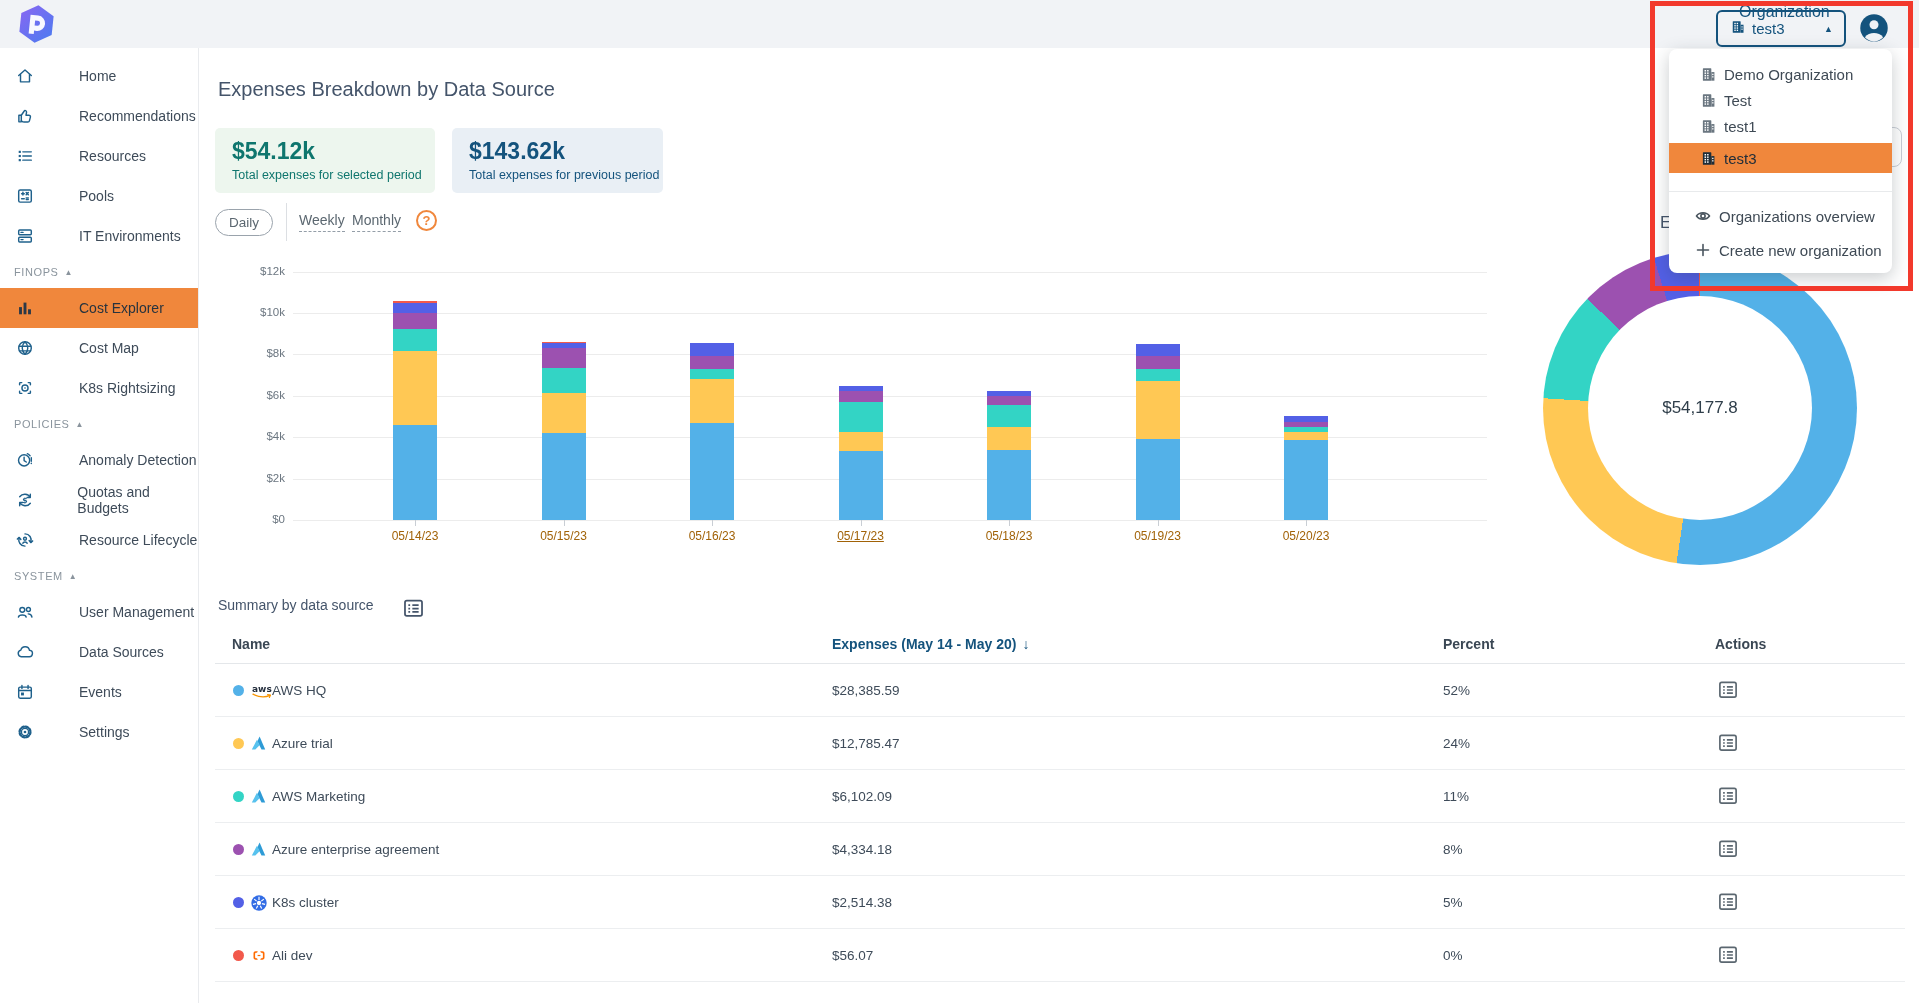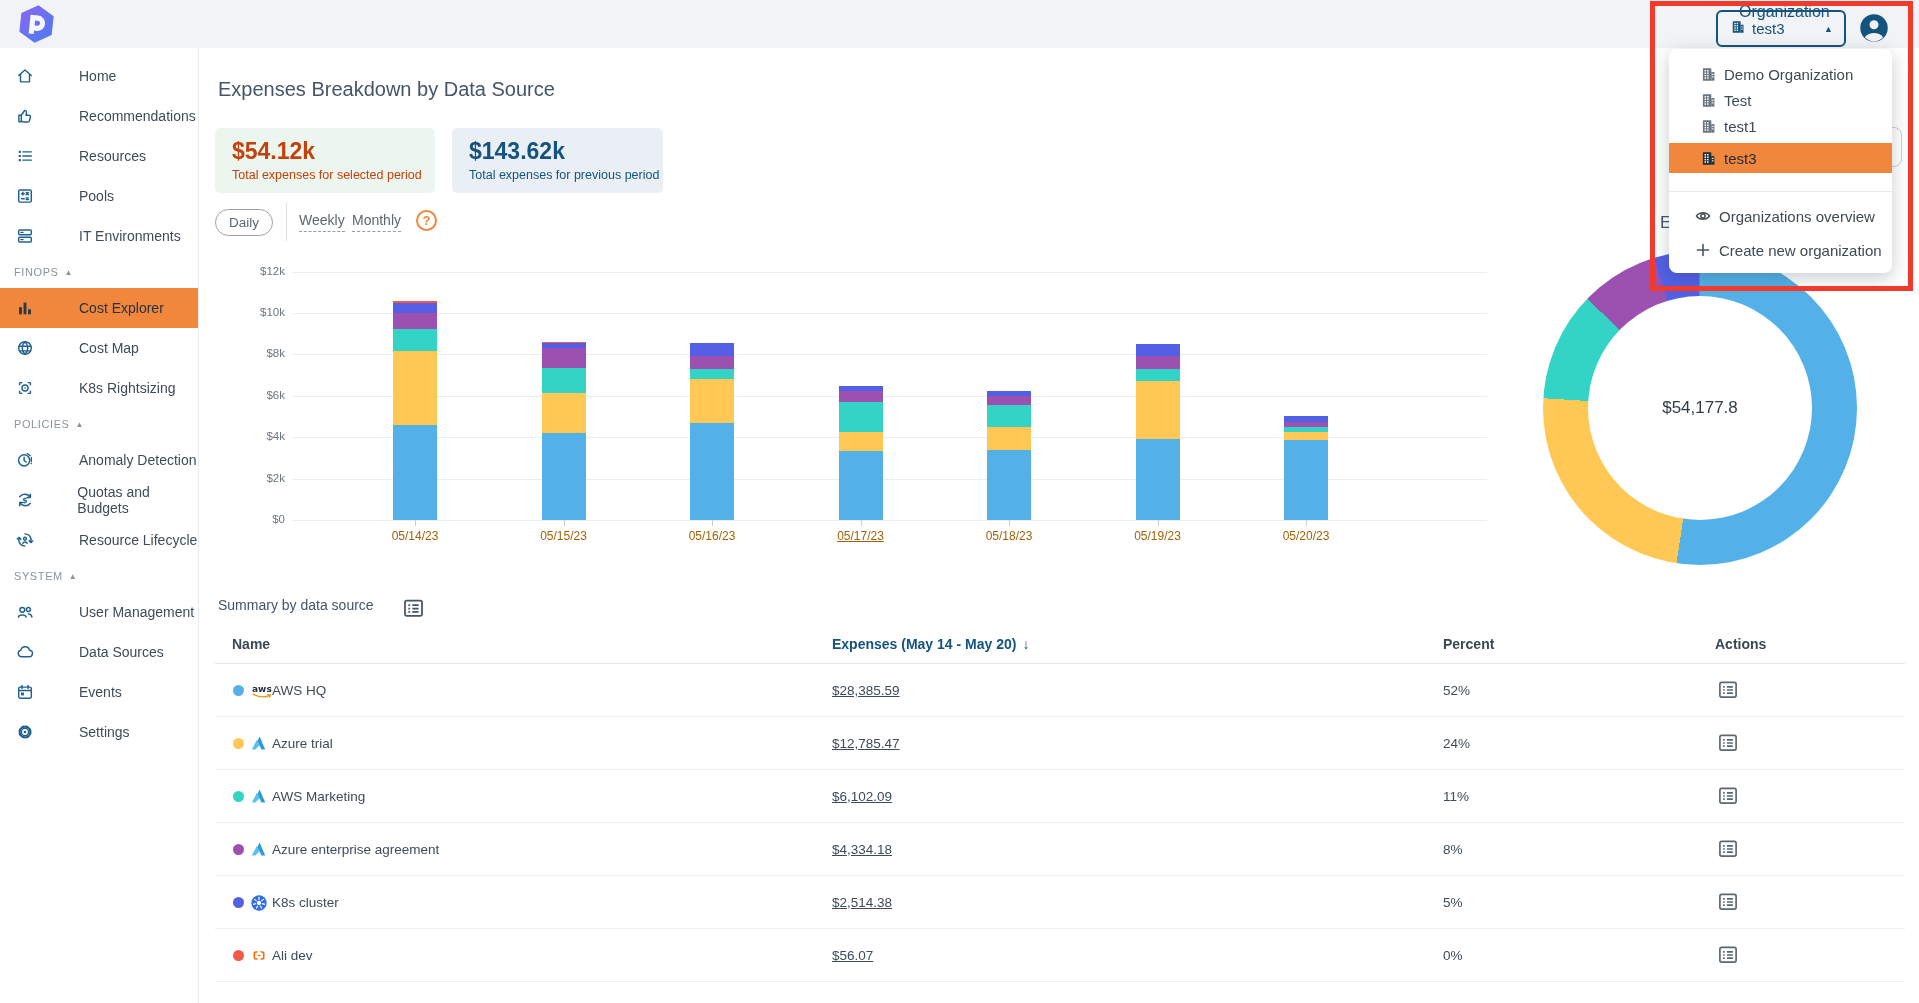--- a/index.html
+++ b/index.html
@@ -18,21 +18,21 @@
   .sb-row.sel .sb-lb{color:#27333e;font-weight:500;}
   .sb-head{display:flex;align-items:center;height:32px;padding-left:14px;font-size:11px;letter-spacing:.6px;color:#8a949d;}
   .sb-head .tri{font-size:8px;margin-left:6px;color:#8a949d;}
   
   .page-title{position:absolute;left:218px;top:78px;font-size:20px;color:#44546A;z-index:4;}
   
   .card{position:absolute;top:128px;height:65px;border-radius:5px;padding:10px 0 0 17px;z-index:4;}
   .card.c0{left:215px;width:220px;background:#EDF6EE;}
   .card.c1{left:452px;width:211px;background:#E9EFF5;}
   .card .cv{font-size:23px;font-weight:bold;}
-  .card.c0 .cv,.card.c0 .cl{color:#c2410c;}
+  .card.c0 .cv,.card.c0 .cl{color:#0f766e;}
   .card.c1 .cv,.card.c1 .cl{color:#14537D;}
   .card .cl{font-size:12.5px;margin-top:3px;}
   
   .tab-pill{position:absolute;left:215px;top:209px;width:58px;height:27px;border:1px solid #9aa3ac;border-radius:14px;
     display:flex;align-items:center;justify-content:center;font-size:13.5px;color:#5b6770;z-index:4;cursor:pointer;background:#fff;}
   .tab-sep{position:absolute;left:286px;top:203px;width:1px;height:38px;background:#dcdfe3;z-index:4;}
   .tab-link{position:absolute;top:212px;font-size:14px;color:#5b6770;border-bottom:1px dashed #949ea8;padding-bottom:3px;z-index:4;cursor:pointer;}
   .tab-weekly{left:299px;} .tab-monthly{left:352px;}
   .help-dot{position:absolute;left:416px;top:210px;width:21px;height:21px;border:2px solid #F0873C;border-radius:50%;
     color:#F0873C;font-size:13px;font-weight:bold;display:flex;align-items:center;justify-content:center;z-index:4;cursor:pointer;}
@@ -51,21 +51,21 @@
   .tbl-title{position:absolute;left:218px;top:597px;font-size:14px;color:#44546A;z-index:4;}
   .tbl-title-icon{position:absolute;left:403px;top:598px;z-index:4;}
   .th{position:absolute;top:636px;font-size:14px;font-weight:bold;color:#3a4754;z-index:4;}
   .th.name{left:232px;} .th.exp{left:832px;color:#14537D;cursor:pointer;} .th.pct{left:1443px;} .th.act{left:1715px;}
   .th .sort-arrow{font-weight:normal;margin-left:6px;}
   .thead-line{position:absolute;left:215px;top:663px;width:1690px;height:1px;background:#e4e7ea;z-index:4;}
   .trow{position:absolute;left:215px;width:1690px;height:53px;border-bottom:1px solid #eceef0;z-index:4;}
   .trow .dot{position:absolute;left:18px;top:21px;width:11px;height:11px;border-radius:50%;}
   .trow .pic{position:absolute;left:36px;top:19px;}
   .trow .nm{position:absolute;left:57px;top:19px;font-size:13.5px;color:#3e4b59;}
-  .trow .ex{position:absolute;left:617px;top:19px;font-size:13.5px;color:#3e4b59;text-decoration:underline;}
+  .trow .ex{position:absolute;left:617px;top:19px;font-size:13.5px;color:#3e4b59;}
   .trow .pc{position:absolute;left:1228px;top:19px;font-size:13.5px;color:#3e4b59;}
   .trow .ac{position:absolute;left:1503px;top:16px;cursor:pointer;}
   
   .org-select{position:absolute;left:1716px;top:10px;width:130px;height:37px;border:2px solid #14537D;border-radius:6px;
     display:flex;align-items:center;padding-left:13px;z-index:6;cursor:pointer;}
   .org-select .olb{font-size:15px;color:#14537D;margin-left:7px;}
   .org-select .caret{margin-left:auto;margin-right:11px;font-size:9px;color:#14537D;}
   .org-legend{position:absolute;left:1734px;top:3px;font-size:16px;color:#14537D;background:#F1F3F6;padding:0 5px;z-index:6;}
   .avatar{position:absolute;left:1859px;top:13px;z-index:6;cursor:pointer;}
   

